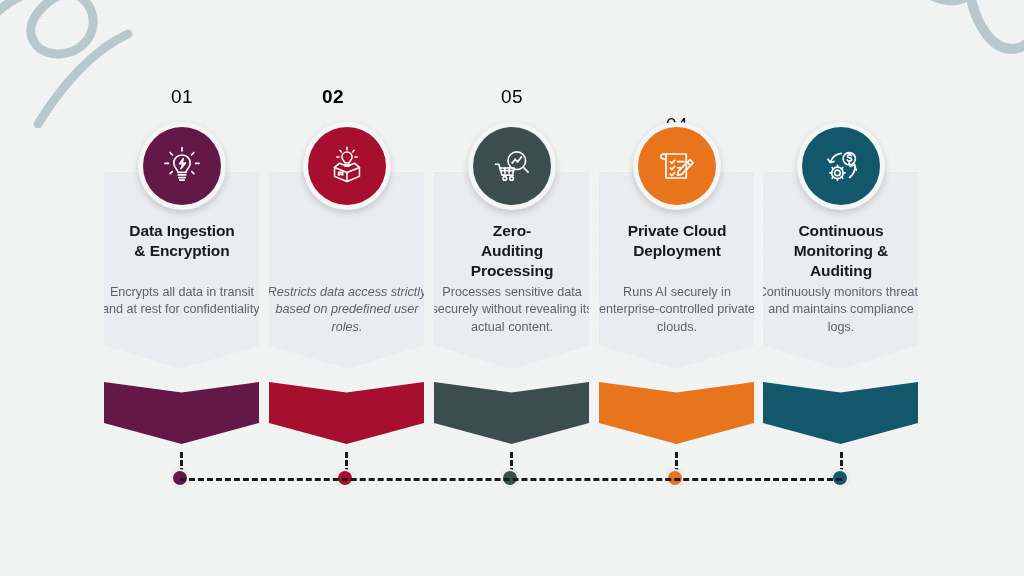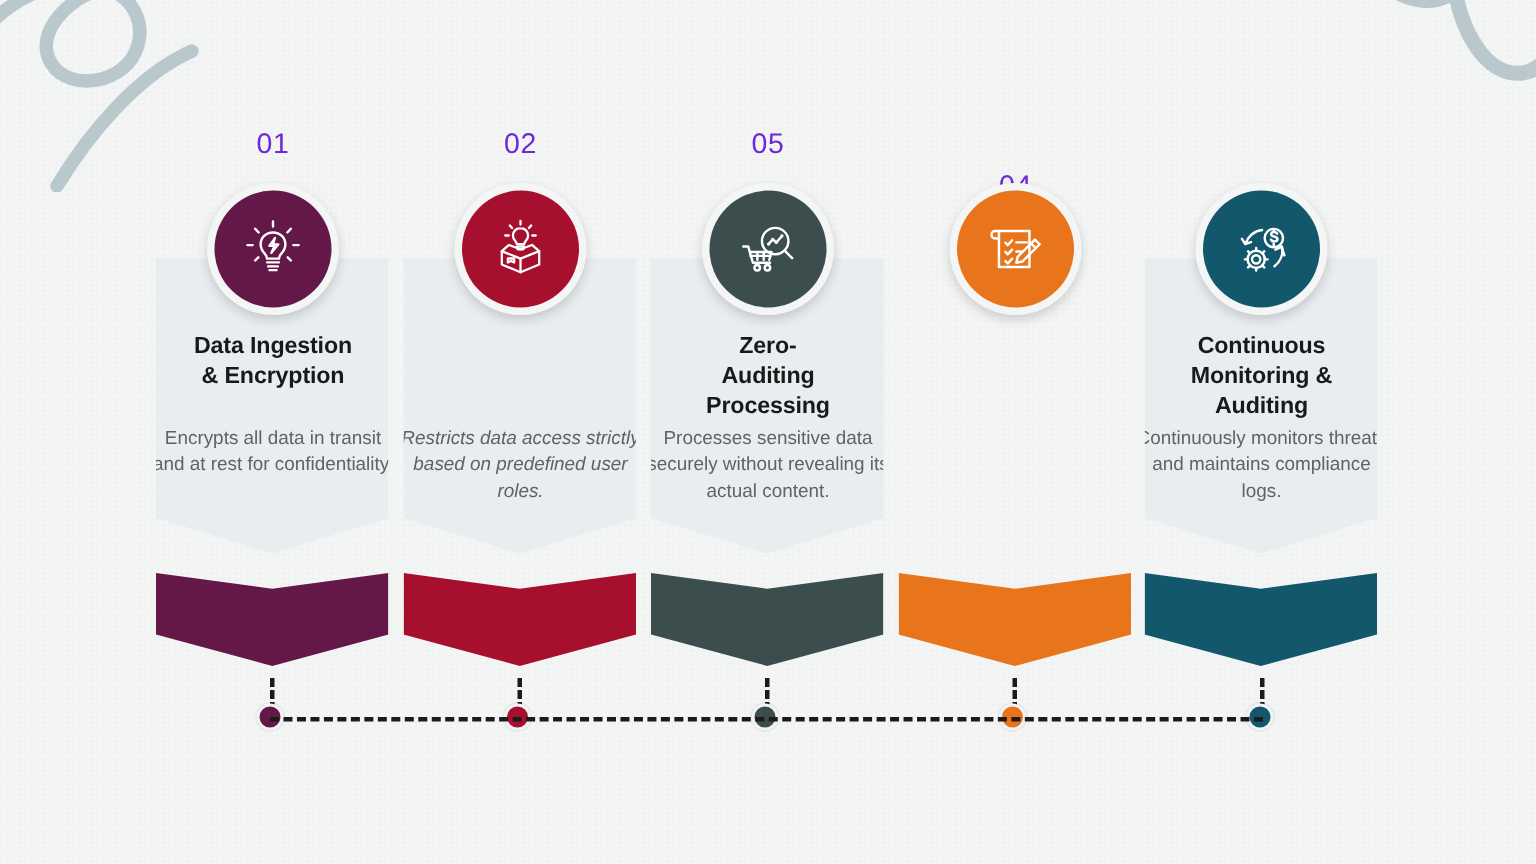--- a/index.html
+++ b/index.html
@@ -26,21 +26,21 @@
   #swirl-tr { right:-36px; top:-70px; }
 
   #stage { position:absolute; inset:0; z-index:2; }
 
   
   .num {
     position:absolute;
     width:120px;
     text-align:center;
     font-size:19px;
-    color:#6d28d9;
+    color:#000000;
     letter-spacing:0.5px;
     top:86px;
   }
 
   
   .card {
     position:absolute;
     width:155px;
     top:172px;
     height:197px;
@@ -157,21 +157,21 @@
         <path d="M19.9 33.3h8.2M20.6 36.1h6.8M21.6 38.7h4.8"></path>
         <path d="M24 4.8v3.6M11.6 9.9l2.4 2.6M36.4 9.9l-2.4 2.6M6.2 21.3h3.6M38.2 21.3h3.6M11.6 32l2.2-2.2M36.4 32l-2.2-2.2"></path>
         <path d="M25.4 16.2l-4 5.6h3.6l-2.2 5 5-6h-3.7z" stroke-width="1.5"></path>
       </svg>
     </div>
   </div>
   <div class="chev" style="left:104px; background:#641847;"></div>
   <div class="stem" style="left:180px;"></div>
   <div class="dot" style="left:171px; background:#641847;"></div>
 
-  <div class="num" style="left:287px;">02</div>
+  <div class="num" style="left:273px;font-weight:bold;">02</div>
   <div class="card" style="left:269px;">
     <div class="card-desc" style="top:112px;font-style:italic;">Restricts data access strictly based on predefined user roles.</div>
   </div>
   <div class="icon-wrap" style="left:303px;">
     <div class="icon-circle" style="background:#a60f2d;">
       <svg width="46" height="46" viewBox="0 0 48 48" fill="none" stroke="#fff" stroke-width="1.6" stroke-linecap="round" stroke-linejoin="round">
         <path d="M24 9.5c-3.1 0-5.3 2.3-5.3 5.1 0 1.9 1 3.1 1.8 4 .6.8.9 1.4.9 2.1h5.2c0-.7.3-1.3.9-2.1.8-.9 1.8-2.1 1.8-4 0-2.8-2.2-5.1-5.3-5.1z"></path>
         <path d="M21.5 22.4h5M22 24.2h4"></path>
         <path d="M24 4.4v2.6M16.6 7.6l1.5 1.8M31.4 7.6l-1.5 1.8M13.4 14.6h2.4M32.2 14.6h2.4"></path>
         <path d="M11 25.5l13 5.2 13-5.2-5-4.3-8 3-8-3z"></path>
@@ -211,20 +211,27 @@
         <circle cx="16.5" cy="37" r="1.9"></circle>
         <circle cx="23.6" cy="37" r="1.9"></circle>
       </svg>
     </div>
   </div>
   <div class="chev" style="left:434px; background:#3c4d4d;"></div>
   <div class="stem" style="left:510px;"></div>
   <div class="dot" style="left:501px; background:#3c4d4d;"></div>
 
   <div class="num" style="left:617px;margin-top:28px;">04</div>
+  <div class="card" style="left:599px;">
+    <div class="card-title">
+      <span>Private Cloud</span><br>
+      <span>Deployment</span>
+    </div>
+    <div class="card-desc" style="top:112px;">Runs AI securely in enterprise-controlled private clouds.</div>
+  </div>
   <div class="icon-wrap" style="left:633px;">
     <div class="icon-circle" style="background:#e8741b;">
       <svg width="46" height="46" viewBox="0 0 48 48" fill="none" stroke="#fff" stroke-width="1.7" stroke-linecap="round" stroke-linejoin="round">
         <path d="M12.5 11.5h21.2v25H12.5z"></path>
         <path d="M12.5 11.5h-2.6a2.6 2.6 0 000 5.2h2.6"></path>
         <path d="M17 19.6l1.6 1.7 3-3.3M17 26l1.6 1.7 3-3.3M17 32.4l1.6 1.7 3-3.3"></path>
         <path d="M24.6 19.4h7.2M24.6 25.8h3.4"></path>
         <path d="M37.5 17.4l3.3 3.3-12 12-4.2.9.9-4.2z"></path>
         <path d="M34.8 20.1l3.3 3.3"></path>
       </svg>

